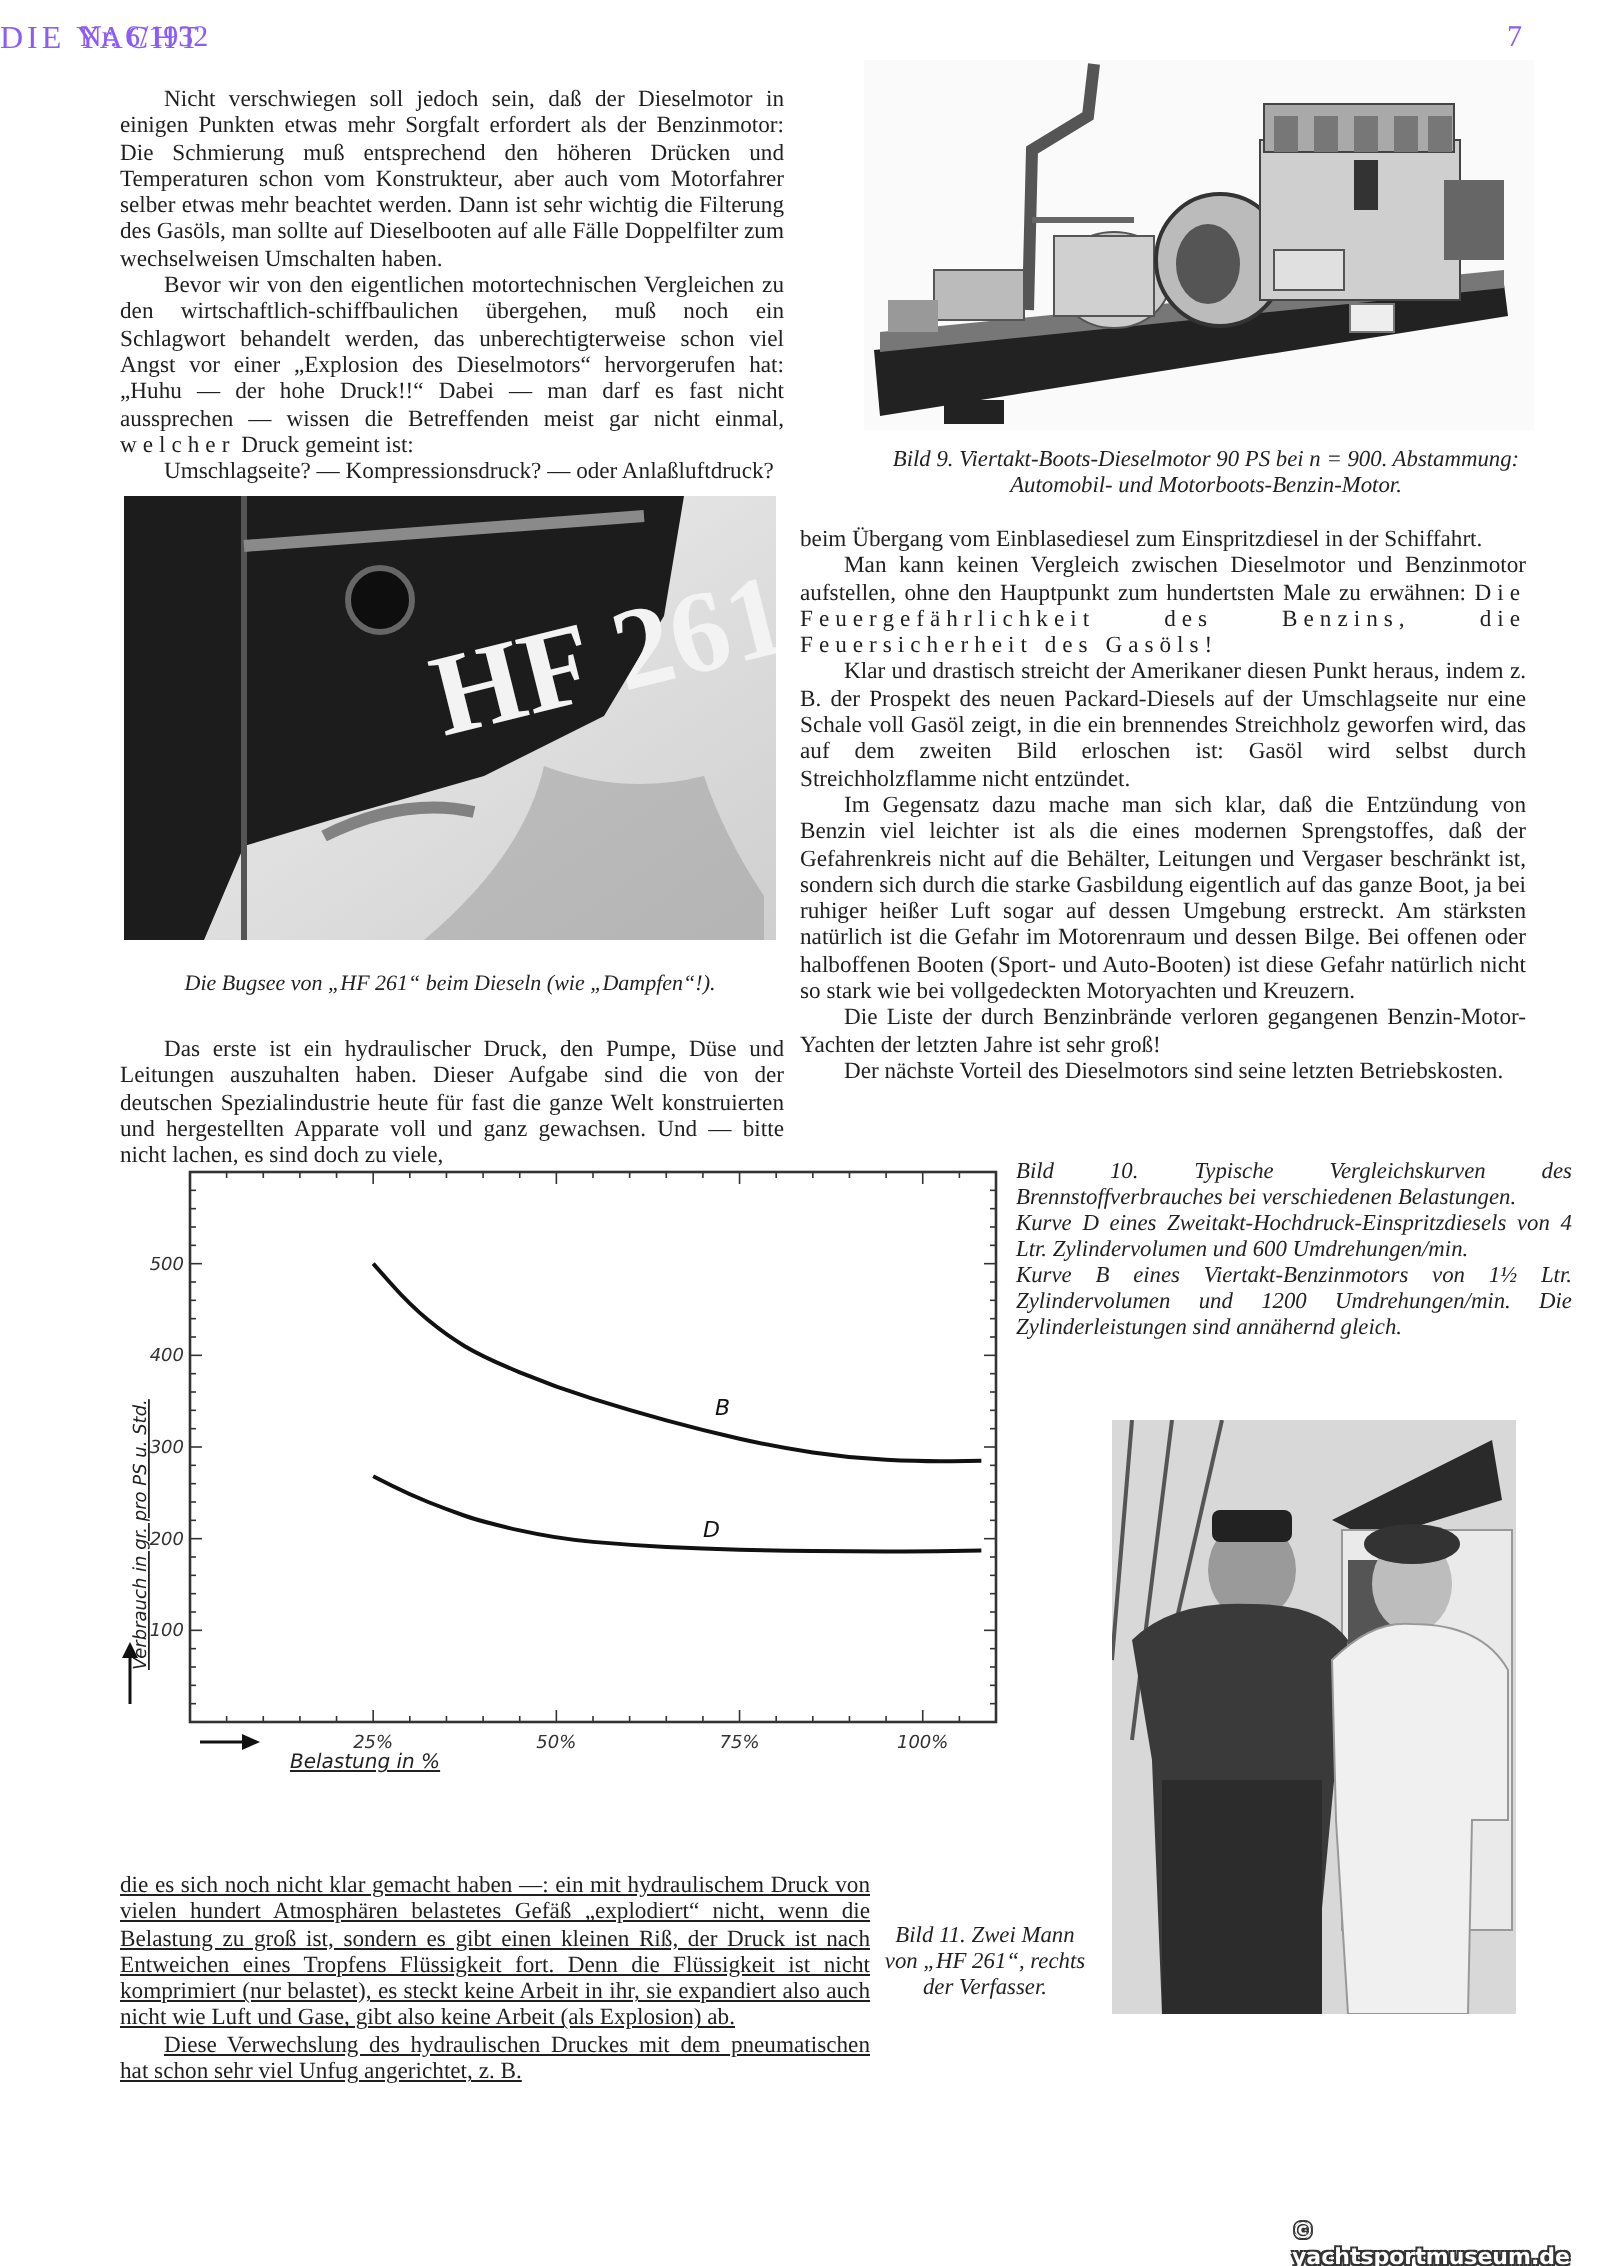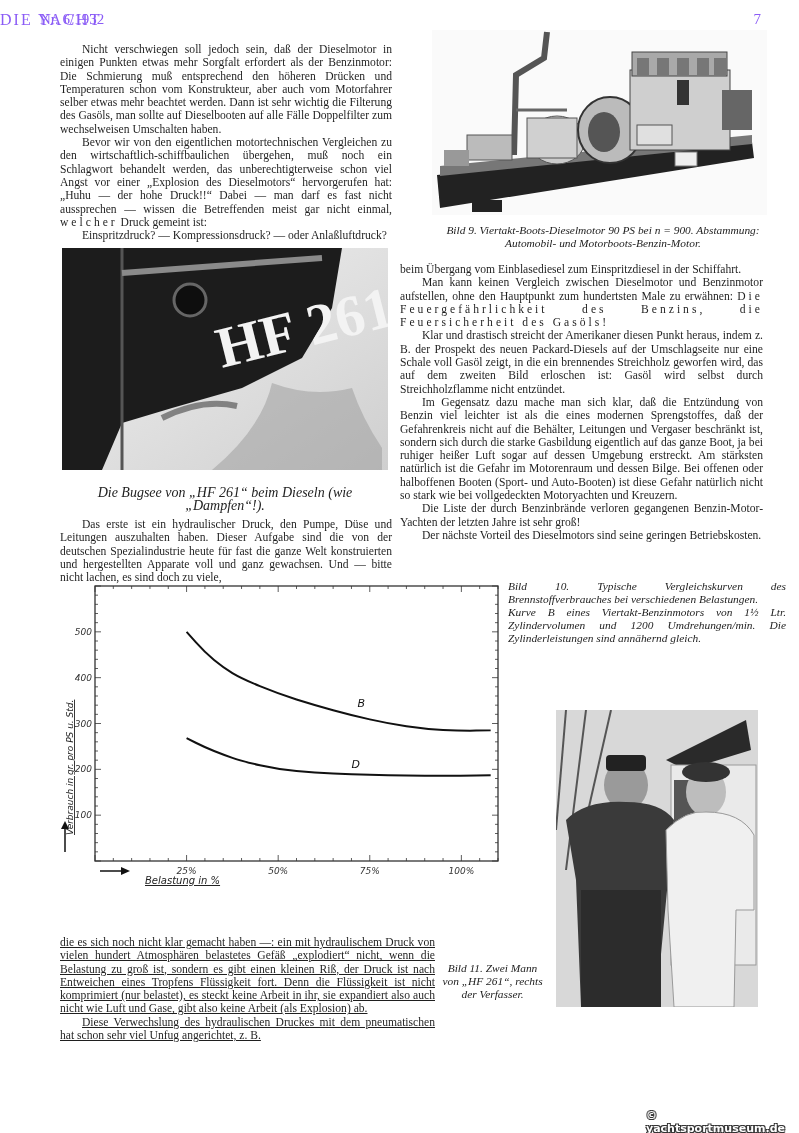--- a/index.html
+++ b/index.html
@@ -24,21 +24,21 @@
 </head>
 <body>
 
 <div class="abs hdr hdr-left">Nr. 6/1932</div>
 <div class="abs hdr hdr-center">DIE YACHT</div>
 <div class="abs hdr hdr-right">7</div>
 
 <div class="abs txt" style="left:60px;top:43px;width:332px;">
   <p>Nicht verschwiegen soll jedoch sein, daß der Dieselmotor in einigen Punkten etwas mehr Sorgfalt erfordert als der Benzinmotor: Die Schmierung muß entsprechend den höheren Drücken und Temperaturen schon vom Konstrukteur, aber auch vom Motorfahrer selber etwas mehr beachtet werden. Dann ist sehr wichtig die Filterung des Gasöls, man sollte auf Dieselbooten auf alle Fälle Doppelfilter zum wechselweisen Umschalten haben.</p>
   <p><span>Bevor wir von den eigentlichen motortechnischen Vergleichen zu den wirtschaftlich-schiffbaulichen übergehen, muß noch ein Schlagwort behandelt werden, das unberechtigterweise schon viel Angst vor einer „Explosion des Dieselmotors“ hervorgerufen hat: „Huhu — der hohe Druck!!“ Dabei — man darf es fast nicht aussprechen — wissen die Betreffenden meist gar nicht einmal,</span> <span class="sp">welcher</span> <span>Druck gemeint ist:</span></p>
-  <p>Einspritzdruck? — Kompressionsdruck? — oder Anlaßluftdruck?</p>
+  <p>Umschlagseite? — Kompressionsdruck? — oder Anlaßluftdruck?</p>
 </div>
 
 <div class="abs" style="left:432px;top:30px;width:335px;height:185px;">
   <svg width="335" height="185" viewBox="0 0 335 185">
     <rect width="335" height="185" fill="#fafafa"></rect>
 
     <polygon points="5,145 320,112 322,128 8,178" fill="#222"></polygon>
     <polygon points="8,136 320,105 320,114 8,146" fill="#777"></polygon>
     <rect x="40" y="170" width="30" height="12" fill="#222"></rect>
 
@@ -82,33 +82,33 @@
     <rect width="326" height="222" fill="url(#sea)"></rect>
     <path d="M0,0 L280,0 L270,60 L240,110 L180,140 L110,160 L60,175 L40,222 L0,222 Z" fill="#1c1c1c"></path>
     <path d="M60,0 L60,222" stroke="#555" stroke-width="3"></path>
     <path d="M60,25 L260,10" stroke="#8a8a8a" stroke-width="6"></path>
     <circle cx="128" cy="52" r="16" fill="#0e0e0e" stroke="#666" stroke-width="3"></circle>
     <text x="160" y="120" fill="#f3f3f3" font-family="Liberation Serif, serif" font-weight="bold" font-size="58" transform="rotate(-14 160 120)">HF 261</text>
     <path d="M210,135 Q250,150 290,140 Q300,170 320,200 L320,222 L150,222 Q200,180 210,135 Z" fill="#9a9a9a" opacity="0.5"></path>
     <path d="M100,170 Q140,150 175,158" stroke="#444" stroke-width="6" fill="none" opacity="0.6"></path>
   </svg>
 </div>
-<div class="abs cap" style="left:62px;top:486px;width:326px;font-size:14px;">Die Bugsee von „HF 261“ beim Dieseln (wie „Dampfen“!).</div>
+<div class="abs cap" style="left:62px;top:486px;width:326px;font-size:11px;">Die Bugsee von „HF 261“ beim Dieseln (wie „Dampfen“!).</div>
 
 <div class="abs txt" style="left:60px;top:518px;width:332px;">
   <p>Das erste ist ein hydraulischer Druck, den Pumpe, Düse und Leitungen auszuhalten haben. Dieser Aufgabe sind die von der deutschen Spezialindustrie heute für fast die ganze Welt konstruierten und hergestellten Apparate voll und ganz gewachsen. Und — bitte nicht lachen, es sind doch zu viele,</p>
 </div>
 
 <div class="abs txt" style="left:400px;top:263px;width:363px;">
   <p class="noind">beim Übergang vom Einblasediesel zum Einspritzdiesel in der Schiffahrt.</p>
   <p><span>Man kann keinen Vergleich zwischen Dieselmotor und Benzinmotor aufstellen, ohne den Hauptpunkt zum hundertsten Male zu erwähnen:</span> <span class="sp">Die Feuergefährlichkeit des Benzins, die Feuersicherheit des Gasöls!</span></p>
   <p>Klar und drastisch streicht der Amerikaner diesen Punkt heraus, indem z. B. der Prospekt des neuen Packard-Diesels auf der Umschlagseite nur eine Schale voll Gasöl zeigt, in die ein brennendes Streichholz geworfen wird, das auf dem zweiten Bild erloschen ist: Gasöl wird selbst durch Streichholzflamme nicht entzündet.</p>
   <p>Im Gegensatz dazu mache man sich klar, daß die Entzündung von Benzin viel leichter ist als die eines modernen Sprengstoffes, daß der Gefahrenkreis nicht auf die Behälter, Leitungen und Vergaser beschränkt ist, sondern sich durch die starke Gasbildung eigentlich auf das ganze Boot, ja bei ruhiger heißer Luft sogar auf dessen Umgebung erstreckt. Am stärksten natürlich ist die Gefahr im Motorenraum und dessen Bilge. Bei offenen oder halboffenen Booten (Sport- und Auto-Booten) ist diese Gefahr natürlich nicht so stark wie bei vollgedeckten Motoryachten und Kreuzern.</p>
   <p>Die Liste der durch Benzinbrände verloren gegangenen Benzin-Motor-Yachten der letzten Jahre ist sehr groß!</p>
-  <p>Der nächste Vorteil des Dieselmotors sind seine geringen Betriebskosten.</p>
+  <p>Der nächste Vorteil des Dieselmotors sind seine letzten Betriebskosten.</p>
 </div>
 
 <div class="abs" style="left:55px;top:580px;width:460px;height:310px;">
   <svg id="chart" width="460" height="310" viewBox="0 0 460 310">
       <rect x="40" y="6" width="403" height="275" fill="none" stroke="#333" stroke-width="1.3"></rect>
       <line x1="40" y1="281" x2="40" y2="275" stroke="#333" stroke-width="0.8"></line>
       <line x1="40" y1="6" x2="40" y2="12" stroke="#333" stroke-width="0.8"></line>
       <line x1="58.31818181818182" y1="281" x2="58.31818181818182" y2="278" stroke="#333" stroke-width="0.8"></line>
       <line x1="58.31818181818182" y1="6" x2="58.31818181818182" y2="9" stroke="#333" stroke-width="0.8"></line>
       <line x1="76.63636363636364" y1="281" x2="76.63636363636364" y2="278" stroke="#333" stroke-width="0.8"></line>
@@ -231,20 +231,21 @@
       <text x="0" y="0" font-size="9" font-style="italic" font-family="DejaVu Sans, sans-serif" fill="#222" transform="translate(18,255) rotate(-90)" text-decoration="underline">Verbrauch in gr. pro PS u. Std.</text>
       <line x1="10" y1="272" x2="10" y2="245" stroke="#111" stroke-width="1.5"></line>
       <path d="M6,249 L10,241 L14,249 Z" fill="#111"></path>
       <text x="90" y="304" font-size="10" font-style="italic" font-family="DejaVu Sans, sans-serif" fill="#222" text-decoration="underline">Belastung in %</text>
       <line x1="45" y1="291" x2="70" y2="291" stroke="#111" stroke-width="1.5"></line>
       <path d="M66,287 L75,291 L66,295 Z" fill="#111"></path>
     </svg>
 </div>
 <div class="abs cap" style="left:508px;top:580px;width:278px;text-align:justify;">
   <div>Bild 10. Typische Vergleichskurven des Brennstoffverbrauches bei verschiedenen Belastungen.</div>
+  <div>Kurve D eines Zweitakt-Hochdruck-Einspritzdiesels von 4 Ltr. Zylindervolumen und 600 Umdrehungen/min.</div>
   <div>Kurve B eines Viertakt-Benzinmotors von 1½ Ltr. Zylindervolumen und 1200 Umdrehungen/min. Die Zylinderleistungen sind annähernd gleich.</div>
 </div>
 
 <div class="abs txt" style="left:60px;top:936px;width:375px;text-decoration:underline;">
   <p class="noind">die es sich noch nicht klar gemacht haben —: ein mit hydraulischem Druck von vielen hundert Atmosphären belastetes Gefäß „explodiert“ nicht, wenn die Belastung zu groß ist, sondern es gibt einen kleinen Riß, der Druck ist nach Entweichen eines Tropfens Flüssigkeit fort. Denn die Flüssigkeit ist nicht komprimiert (nur belastet), es steckt keine Arbeit in ihr, sie expandiert also auch nicht wie Luft und Gase, gibt also keine Arbeit (als Explosion) ab.</p>
   <p>Diese Verwechslung des hydraulischen Druckes mit dem pneumatischen hat schon sehr viel Unfug angerichtet, z. B.</p>
 </div>
 
 <div class="abs photo" style="left:556px;top:710px;width:202px;height:297px;">
   <svg width="202" height="297" viewBox="0 0 202 297">

